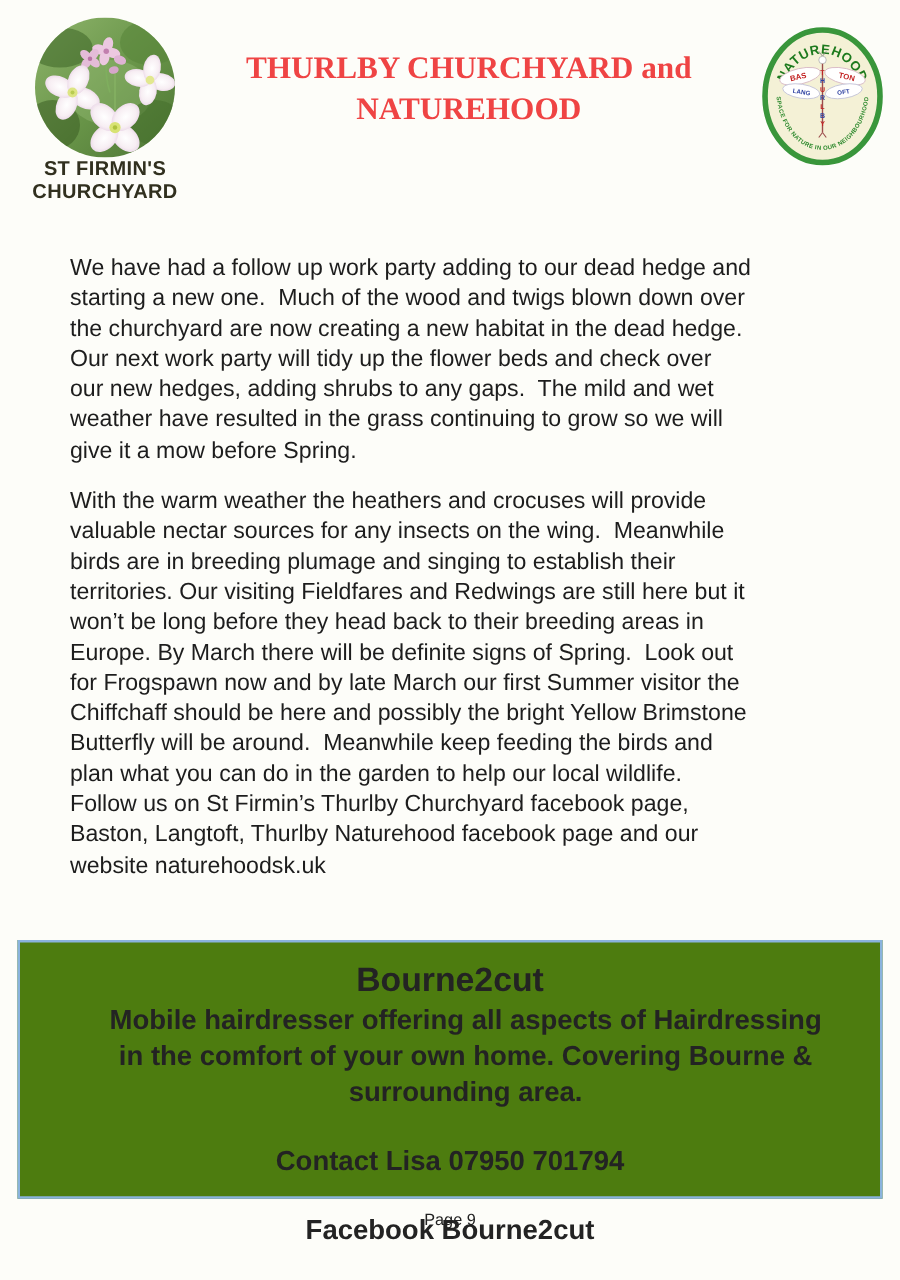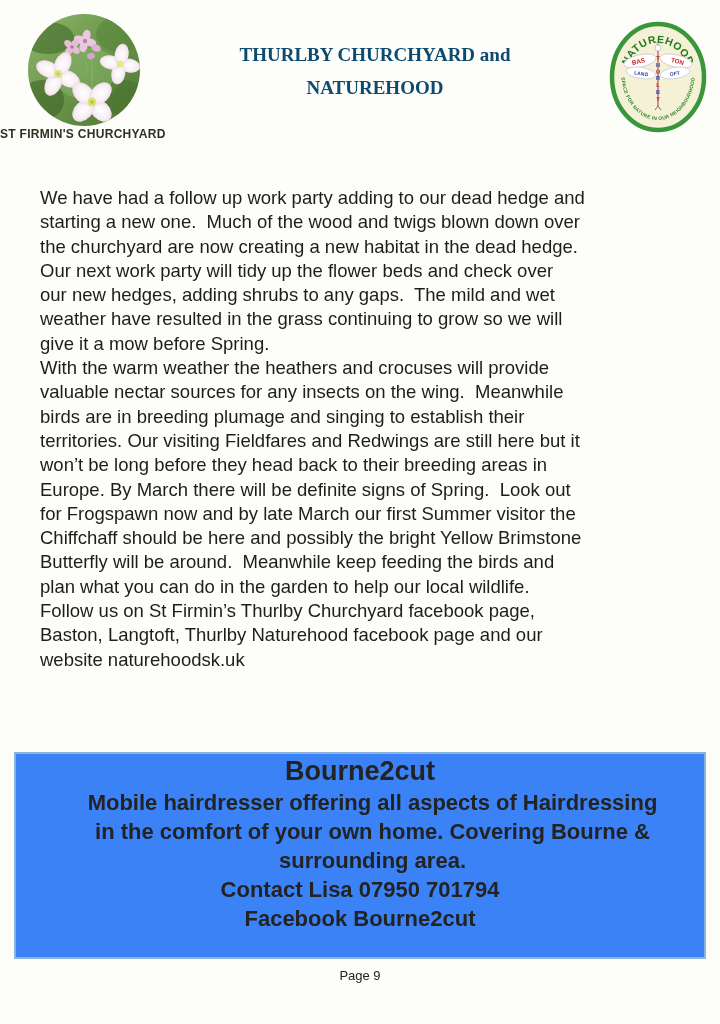--- a/index.html
+++ b/index.html
@@ -15,85 +15,88 @@
   
   .flower-photo {
     position: absolute;
     left: 28px; top: 14px;
     width: 112px; height: 112px;
   }
   .photo-caption {
     position: absolute;
     left: 0; top: 127px;
     width: 168px;
-    font-size: 12px;
+    text-align: center;
+    font-size: 16px;
     font-weight: bold;
     letter-spacing: 0.3px;
     color: #31301f;
   }
   .page-title {
     position: absolute;
     left: 140px; top: 38px;
     width: 470px;
     margin: 0;
     text-align: center;
     font-family: "Liberation Serif", serif;
     font-weight: bold;
-    font-size: 19px;
+    font-size: 25px;
     line-height: 33px;
-    color: #0c4a6e;
+    color: #ef4444;
     white-space: pre-line;
   }
   .naturehood-logo {
     position: absolute;
     left: 608px; top: 20px;
     width: 100px; height: 114px;
   }
 
   
   .article {
     position: absolute;
     left: 40px; top: 186px;
     width: 670px;
     font-size: 18.5px;
     line-height: 24.3px;
     color: #1d1d1d;
   }
   .article p {
-    margin: 0;
+    margin: 16px;
     white-space: pre-wrap;
   }
 
   
   .ad-box {
     position: absolute;
     left: 14px; top: 752px;
     width: 692px; height: 207px;
     box-sizing: border-box;
     border: 2px solid #8ab3dd;
-    background: #3b82f6;
+    background: #4d7c0f;
     text-align: center;
     color: #232323;
+    padding-top: 13px;
   }
   .ad-title {
     font-weight: bold;
     font-size: 27px;
     line-height: 34px;
   }
   .ad-desc {
     font-weight: bold;
     font-size: 22px;
     line-height: 29px;
     white-space: pre-line;
     margin-left: 25px;
   }
   .ad-line {
     font-weight: bold;
     font-size: 22px;
     line-height: 29px;
+    margin-top: 26px;
   }
 
   
   .page-footer {
     position: absolute;
     left: 0; top: 968px;
     width: 100%;
     text-align: center;
     font-size: 13px;
     color: #222222;

